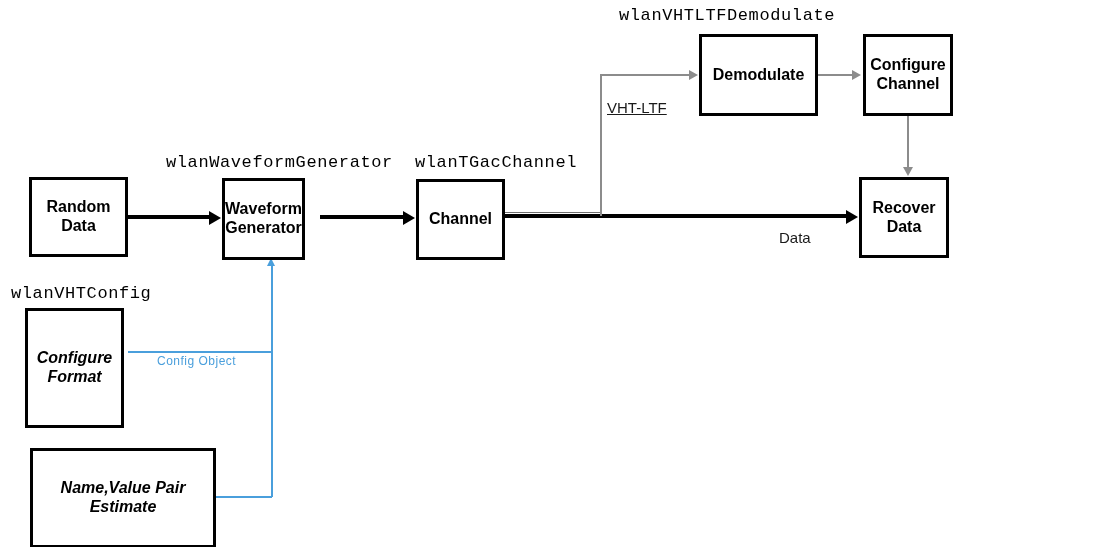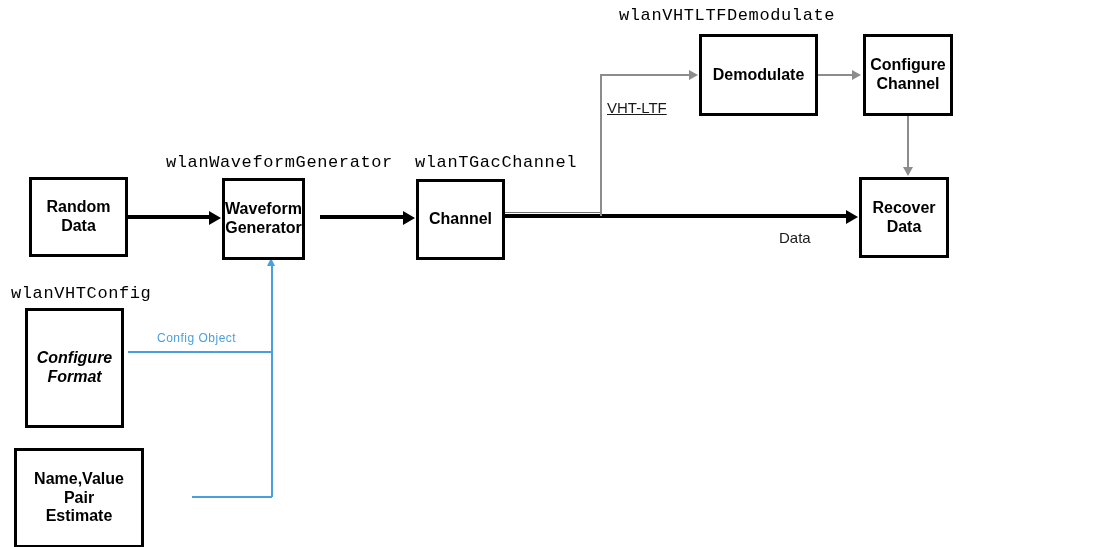--- a/index.html
+++ b/index.html
@@ -53,20 +53,21 @@
     font-family: "Liberation Sans", sans-serif;
     font-size: 15px;
     color: #1a1a1a;
     white-space: nowrap;
     z-index: 6;
   }
   .sig-label.blue {
     color: #4a9fdc;
     font-size: 12px;
     letter-spacing: 0.5px;
+    margin-top: 23px;
   }
 
   
   .ln {
     position: absolute;
     z-index: 2;
   }
   .h-thick { height: 4px; background: #000000; }
   .h-thin-gray { height: 2px; background: #8c8c8c; }
   .v-thin-gray { width: 2px; background: #8c8c8c; }
@@ -191,20 +192,20 @@
     </div>
   </div>
 
   <div class="block" style="left:25px; top:308px; width:99px; height:120px;font-style:italic;">
     <div>
       <span>Configure</span>
       <span>Format</span>
     </div>
   </div>
 
-  <div class="block" style="left:14px; top:448px; width:130px; height:100px;">
+  <div class="block" style="left:30px; top:448px; width:186px; height:100px;font-style:italic;">
     <div>
       <span>Name,Value Pair</span>
       <span>Estimate</span>
     </div>
   </div>
 
 </div>
 
 </body></html>

